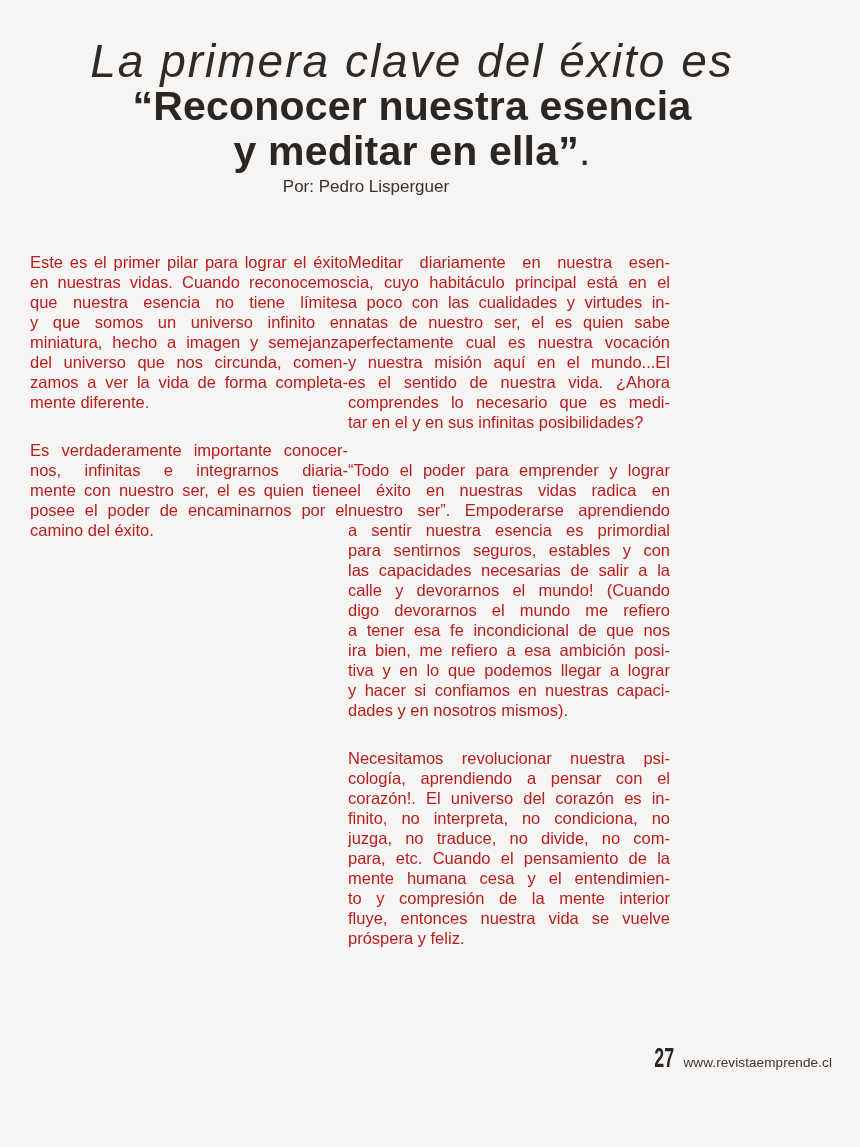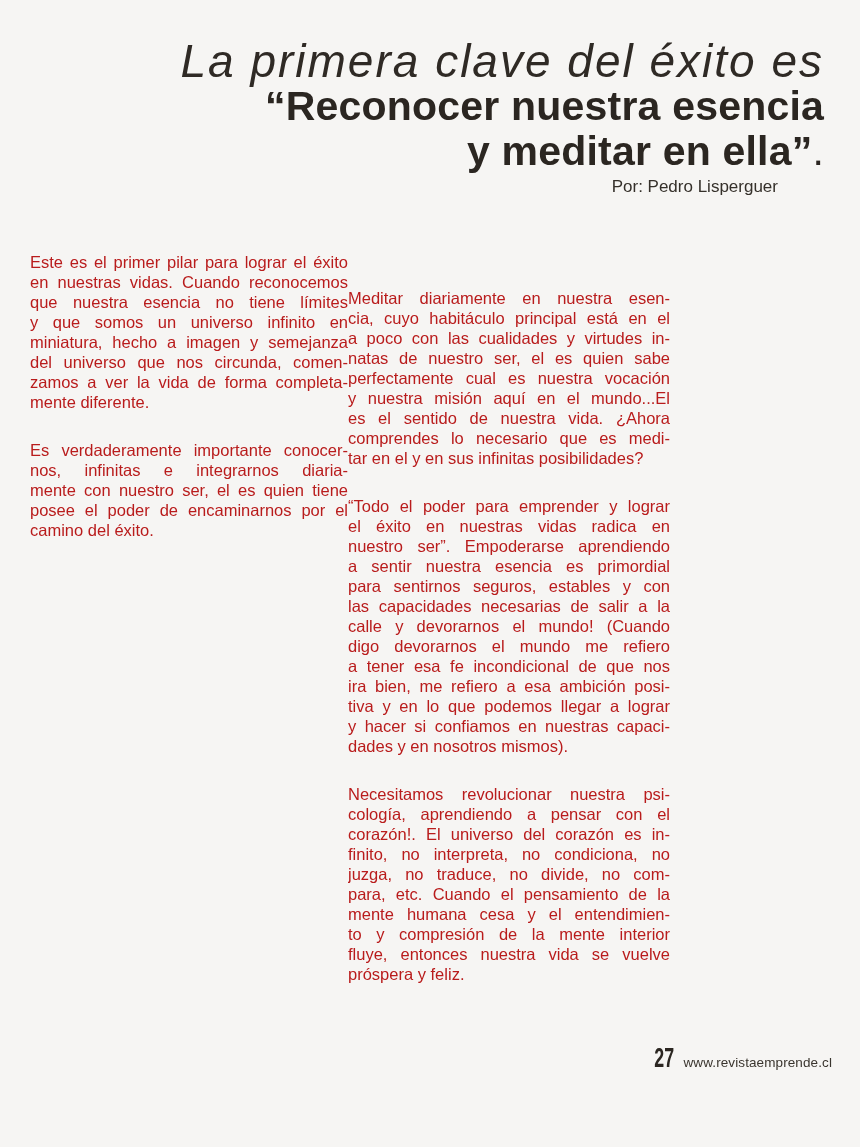--- a/index.html
+++ b/index.html
@@ -12,21 +12,21 @@
     position: relative;
     width: 860px; height: 1147px;
     background: #f6f5f3;
     overflow: hidden;
   }
 
   
   .header {
     position: absolute;
     top: 38px; left: 0; width: 824px;
-    text-align: right;
+    text-align: center;
     color: #2b2621;
   }
   .title-light {
     font-size: 46px;
     font-style: italic;
     font-weight: 400;
     letter-spacing: 2px;
     line-height: 46px;
     color: #2f2a25;
   }
@@ -48,21 +48,21 @@
 
   
   .article {
     position: absolute;
     top: 252px; left: 30px;
     display: flex;
     color: #b91c1c;
     font-size: 16.5px;
   }
   .col-left  { width: 318px; }
-  .col-right { width: 322px; margin-top: 36px; }
+  .col-right { width: 322px; }
   .para + .para { margin-top: 28px; }
   .line {
     line-height: 20px;
     height: 20px;
     overflow: hidden;
     text-align: justify;
     text-align-last: justify;
   }
   .line.last { text-align-last: left; }
 

